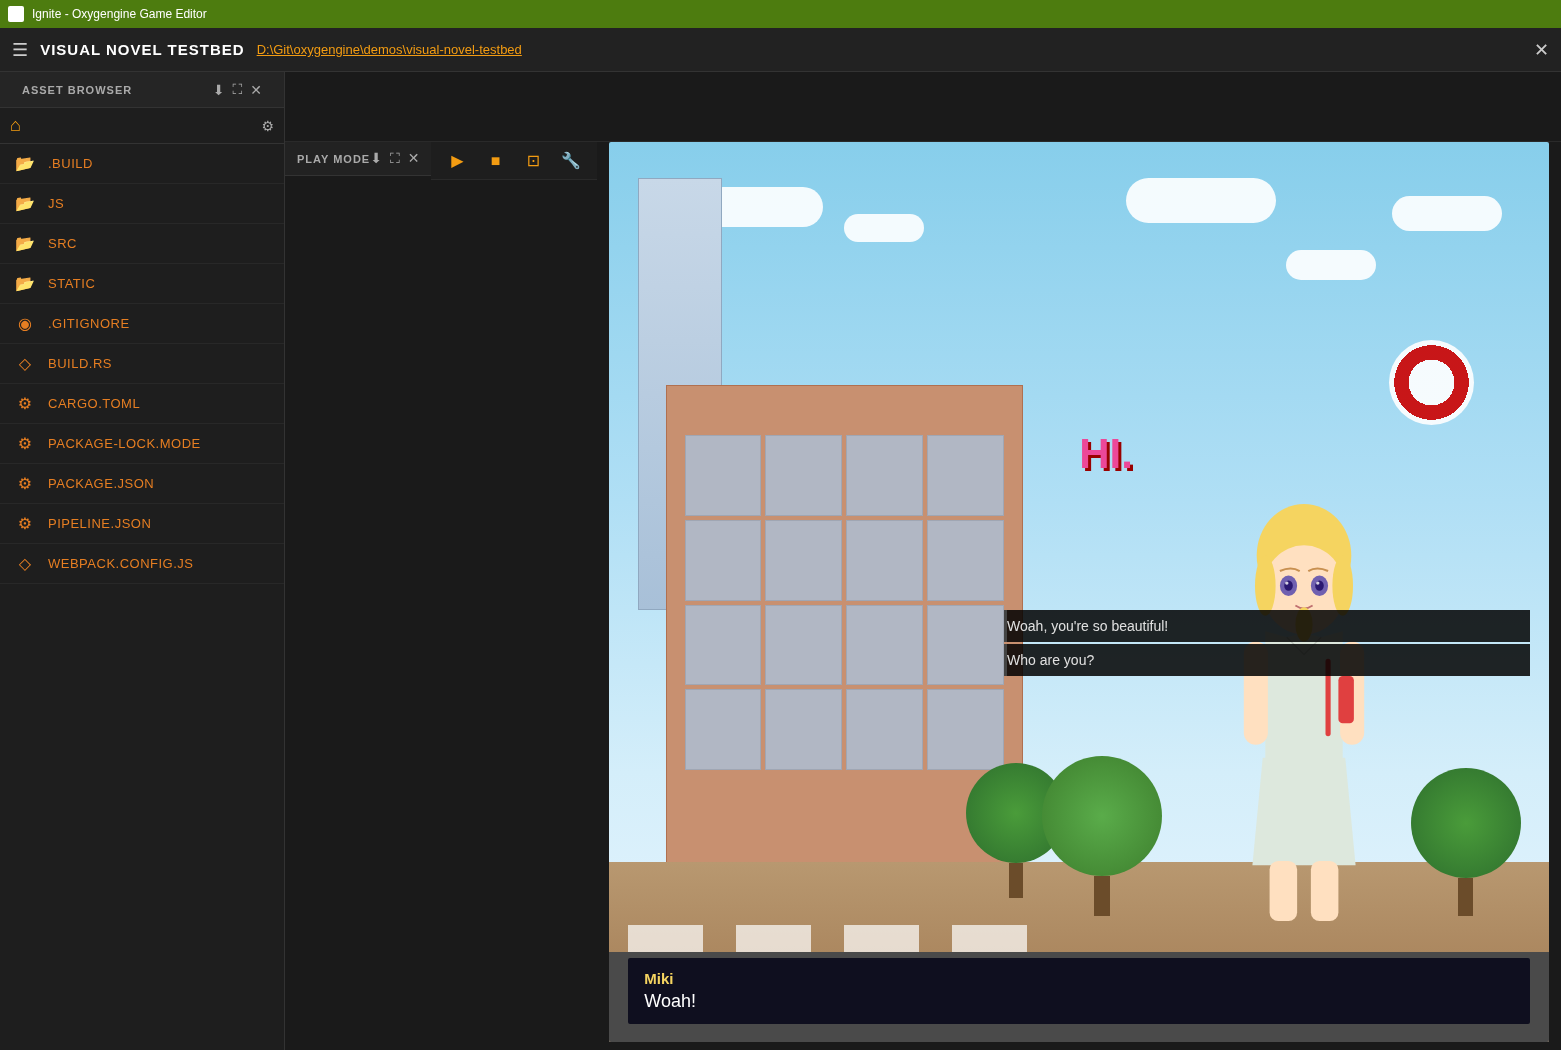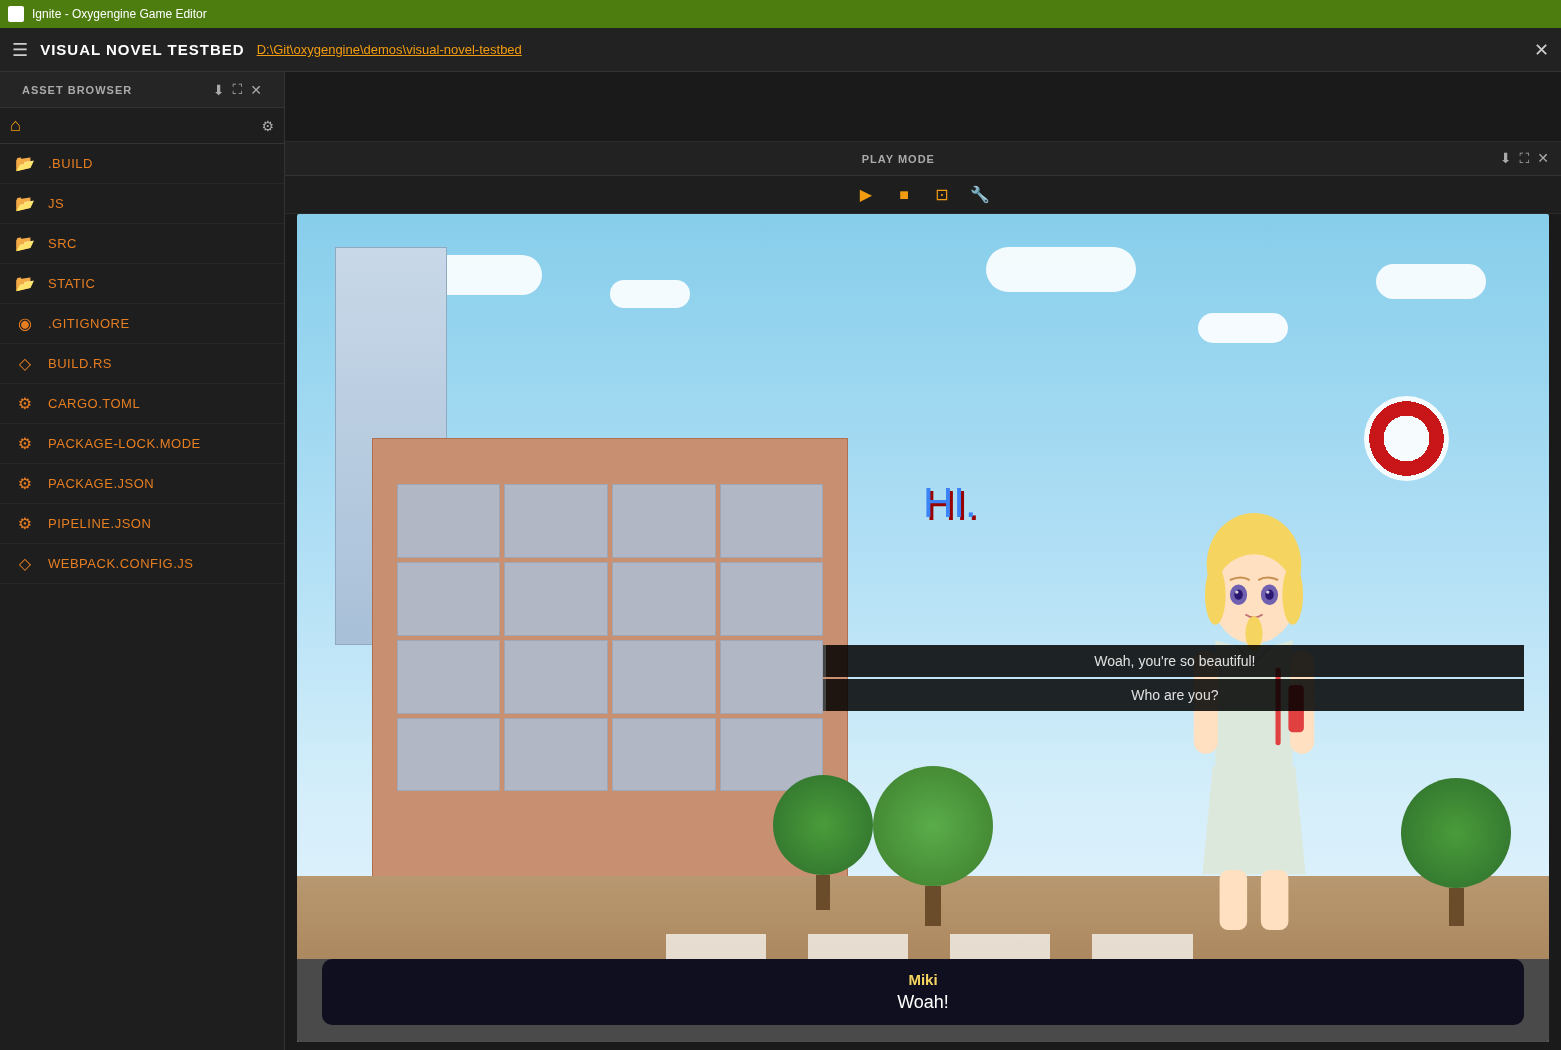--- a/index.html
+++ b/index.html
@@ -163,22 +163,21 @@
     #top-spacer {
       height: 70px;
       background: #1a1a1a;
       border-bottom: 1px solid #2a2a2a;
     }
 
     
     #play-mode-panel {
       flex: 1;
       display: flex;
-      flex-direction: column;
-      text-align: center;
+      flex-direction: row;
     }
 
     #play-mode-header {
       display: flex;
       align-items: center;
       padding: 0 12px;
       background: #222;
       height: 34px;
       border-bottom: 1px solid #333;
     }
@@ -355,34 +354,34 @@
       top: 52%;
       left: 42%;
       right: 2%;
       display: flex;
       flex-direction: column;
       gap: 2px;
     }
     .choice-item {
       background: rgba(0,0,0,0.85);
       color: #e0e0e0;
-      padding: 8px 14px;
+      padding: 8px 0;
       font-size: 14px;
       cursor: pointer;
       border-left: 3px solid #444;
     }
 
     #dialog-box {
       position: absolute;
       bottom: 2%;
       left: 2%;
       right: 2%;
       background: rgba(0,0,20,0.8);
       padding: 12px 16px;
-      border-radius: 10px;
+      border-radius: 2px;
     }
     #dialog-speaker {
       font-size: 15px;
       font-weight: bold;
       color: #f5d460;
       margin-bottom: 4px;
     }
     #dialog-text {
       font-size: 18px;
       color: #fff;
@@ -628,21 +627,21 @@
 
             <ellipse cx="55" cy="95" rx="12" ry="35" fill="#f5d460"></ellipse>
             <ellipse cx="145" cy="95" rx="12" ry="35" fill="#f5d460"></ellipse>
             <ellipse cx="100" cy="140" rx="10" ry="20" fill="#f5d460"></ellipse>
 
             <rect x="125" y="180" width="6" height="90" rx="3" fill="#e04040"></rect>
 
             <rect x="140" y="200" width="18" height="55" rx="5" fill="#e04040"></rect>
           </svg>
 
-          <div class="hi-sign" style="position:absolute;top:32%;left:50%;font-size:42px;font-weight:400;color:#3b82f6;text-shadow:3px 3px 0 #900;z-index:5;">HI.</div>
+          <div class="hi-sign" style="position:absolute;top:32%;left:50%;font-size:42px;font-weight:700;color:#ec4899;text-shadow:3px 3px 0 #900;z-index:5;">HI.</div>
 
           <div id="choices-box">
             <div class="choice-item">Woah, you're so beautiful!</div>
             <div class="choice-item">Who are you?</div>
           </div>
 
           <div id="dialog-box">
             <div id="dialog-speaker">Miki</div>
             <div id="dialog-text">Woah!</div>
           </div>

